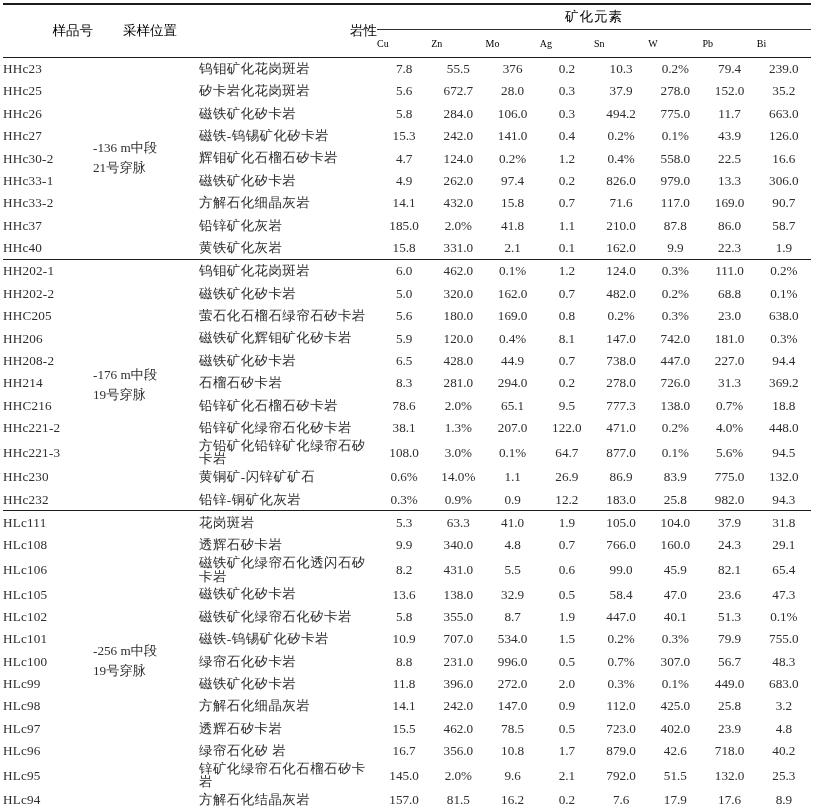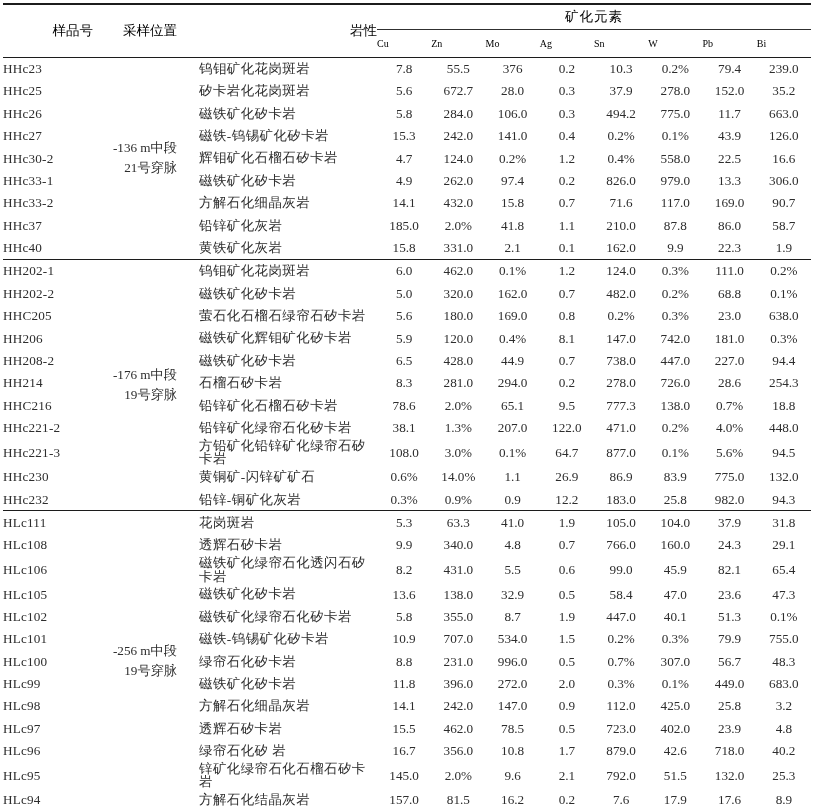--- a/index.html
+++ b/index.html
@@ -19,21 +19,21 @@
   col.c-loc    { width:84px; }
   col.c-lith   { width:200px; }
   th { font-weight:normal; padding:0; font-size:13.5px; color:#000000; }
   thead tr.group-row { height:25px; }
   thead tr.el-row { height:28px; }
   th.rowhead { border-bottom:1.8px solid #1c1c1c; vertical-align:middle; text-align:right; }
   th.group   { border-bottom:1.3px solid #303030; vertical-align:middle; text-align:center; letter-spacing:1px; }
   th.el-th   { border-bottom:1.8px solid #1c1c1c; text-align:left; vertical-align:middle; font-size:10px; }
   tbody td { padding:0; height:22.38px; font-size:13.2px; vertical-align:middle; line-height:1; }
   td.sample { text-align:left; letter-spacing:0.2px; }
-  td.loc    { text-align:right; font-size:13.2px; line-height:1.55; }
+  td.loc    { text-align:left; font-size:13.2px; line-height:1.55; }
   td.lith   { text-align:left; padding-left:22px; font-size:13.4px; letter-spacing:0.5px; }
   td.val    { text-align:center; }
   tr.section-start td { border-top:1.7px solid #1c1c1c; }
 </style>
 </head>
 <body>
 
 <div class="page">
   <table class="data-table">
     <colgroup>
@@ -246,22 +246,22 @@
         </tr>
         <tr>
           <td class="sample">HH214</td>
           <td class="lith">石榴石矽卡岩</td>
           <td class="val">8.3</td>
           <td class="val">281.0</td>
           <td class="val">294.0</td>
           <td class="val">0.2</td>
           <td class="val">278.0</td>
           <td class="val">726.0</td>
-          <td class="val">28.6</td>
-          <td class="val">254.3</td>
+          <td class="val">31.3</td>
+          <td class="val">369.2</td>
         </tr>
         <tr>
           <td class="sample">HHC216</td>
           <td class="lith">铅锌矿化石榴石矽卡岩</td>
           <td class="val">78.6</td>
           <td class="val">2.0%</td>
           <td class="val">65.1</td>
           <td class="val">9.5</td>
           <td class="val">777.3</td>
           <td class="val">138.0</td>

